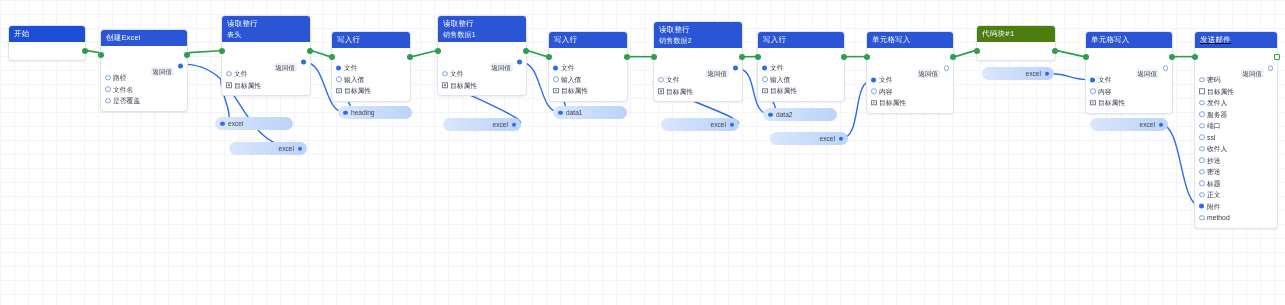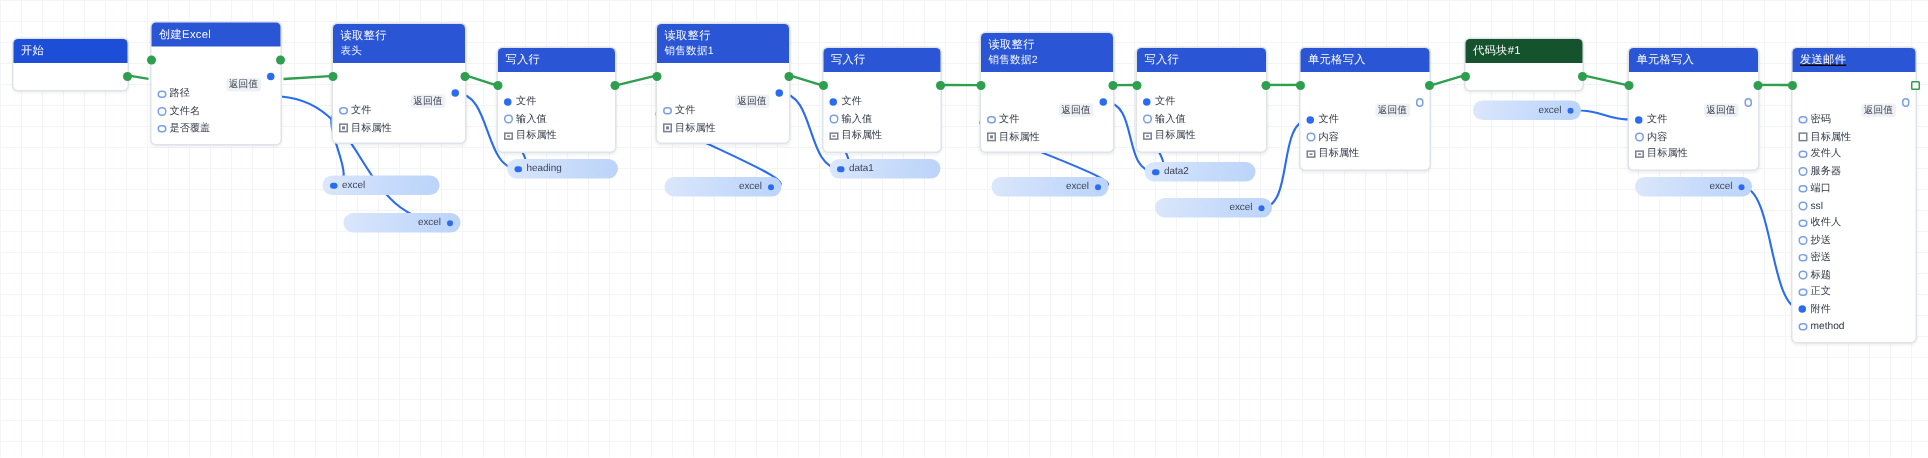--- a/index.html
+++ b/index.html
@@ -37,21 +37,21 @@
     font-size: 7.5px;
     line-height: 1.35;
     padding: 3px 5px 3px 5px;
     border-radius: 3px 3px 0 0;
     letter-spacing: .2px;
     white-space: nowrap;
     overflow: hidden;
   }
   .node-header.blue { background: #2a56d6; }
   .node-header.green { background: #1d4ed8; }
-  .node-header.teal { background: #14532d; }
+  .node-header.teal { background: #4d7c0f; font-family: Liberation Mono, monospace; }
   .node-sub {
     font-size: 7px;
     line-height: 1.3;
     opacity: .96;
     margin-top: 1px;
     white-space: nowrap;
   }
   .node-body {
     padding: 3px 0 4px 0;
     position: relative;
@@ -209,21 +209,21 @@
       <div class="node" style="left: 8px; top: 25px; width: 78px;">
         <div class="node-header green">
           <div>开始</div>
         </div>
         <div class="node-body">
           <div class="exec-row">
             <span class="exec out"></span>
           </div>
         </div>
       </div>
-      <div class="node" style="left: 100px; top: 14px; width: 88px;">
+      <div class="node" style="left: 100px; top: 29px; width: 88px;">
         <div class="node-header blue">
           <div>创建Excel</div>
         </div>
         <div class="node-body">
           <div class="exec-row">
             <span class="exec in"></span>
             <span class="exec out"></span>
           </div>
           <div class="ret-row"><span class="ret-label">返回值</span><span class="dot right filled"></span></div>
           <div class="port-row"><span class="dot left hollow"></span><span class="port-label">路径</span></div>

